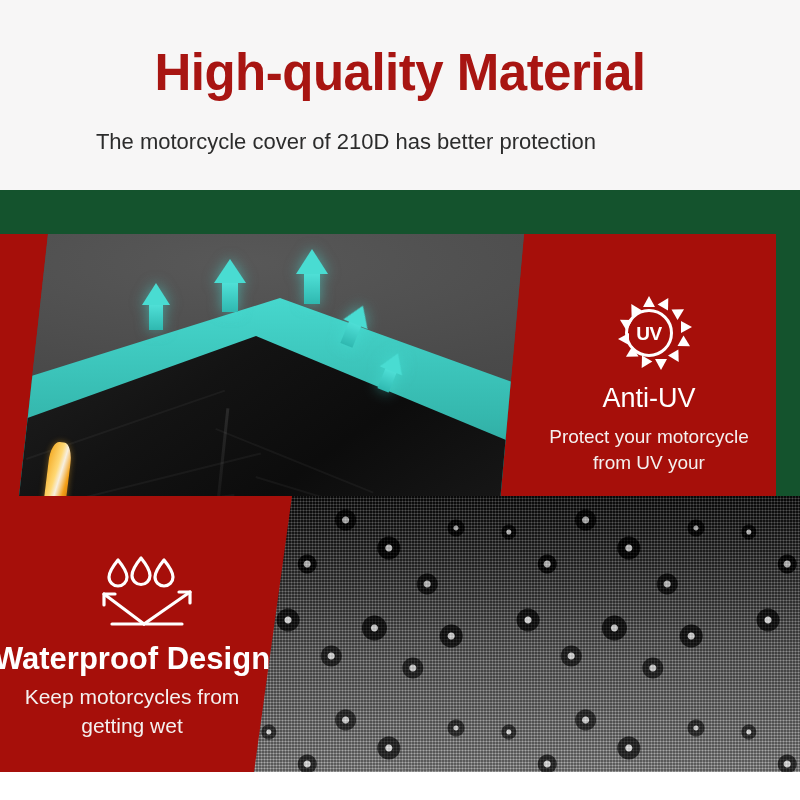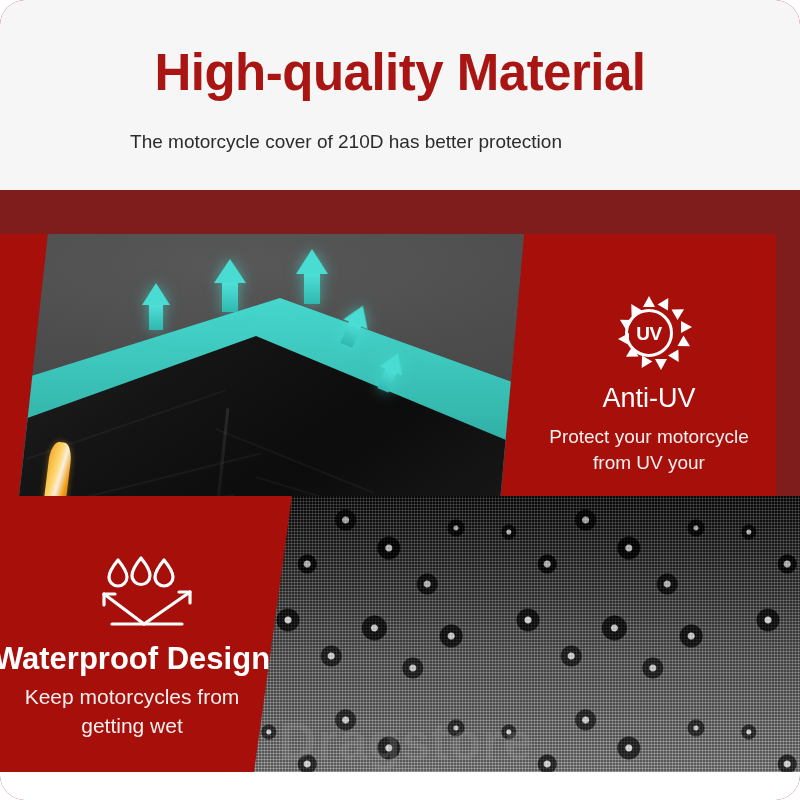--- a/index.html
+++ b/index.html
@@ -10,23 +10,22 @@
   }
   body {
     font-family: "Liberation Sans", sans-serif;
     -webkit-font-smoothing: antialiased;
   }
 
   .page {
     position: relative;
     width: 800px;
     height: 800px;
-    background: #7f1d1d;
+    background: #14532d;
     overflow: hidden;
-    border-radius: 25px;
   }
 
   
   .header {
     position: absolute;
     left: 0;
     top: 0;
     width: 800px;
     height: 190px;
     background: #f7f6f6;
@@ -43,21 +42,21 @@
     color: #a81512;
     line-height: 58px;
     white-space: nowrap;
   }
   .subtitle {
     position: absolute;
     left: 0;
     top: 126px;
     width: 692px;
     text-align: center;
-    font-size: 19px;
+    font-size: 22px;
     font-weight: normal;
     color: #2c2c2c;
     line-height: 32px;
     white-space: nowrap;
   }
 
   
   .section-top {
     position: absolute;
     left: 0;
@@ -450,17 +449,16 @@
       </svg>
     </div>
 
     <div class="wp-heading">Waterproof Design</div>
     <div class="wp-desc">
       <div>Keep motorcycles from</div>
       <div>getting wet</div>
     </div>
   </div>
 
-  <div class="watermark">Dragstore</div>
   <div class="watermark-sub">motor</div>
 
   <div class="footer-strip"></div>
 </div>
 
 </body></html>

